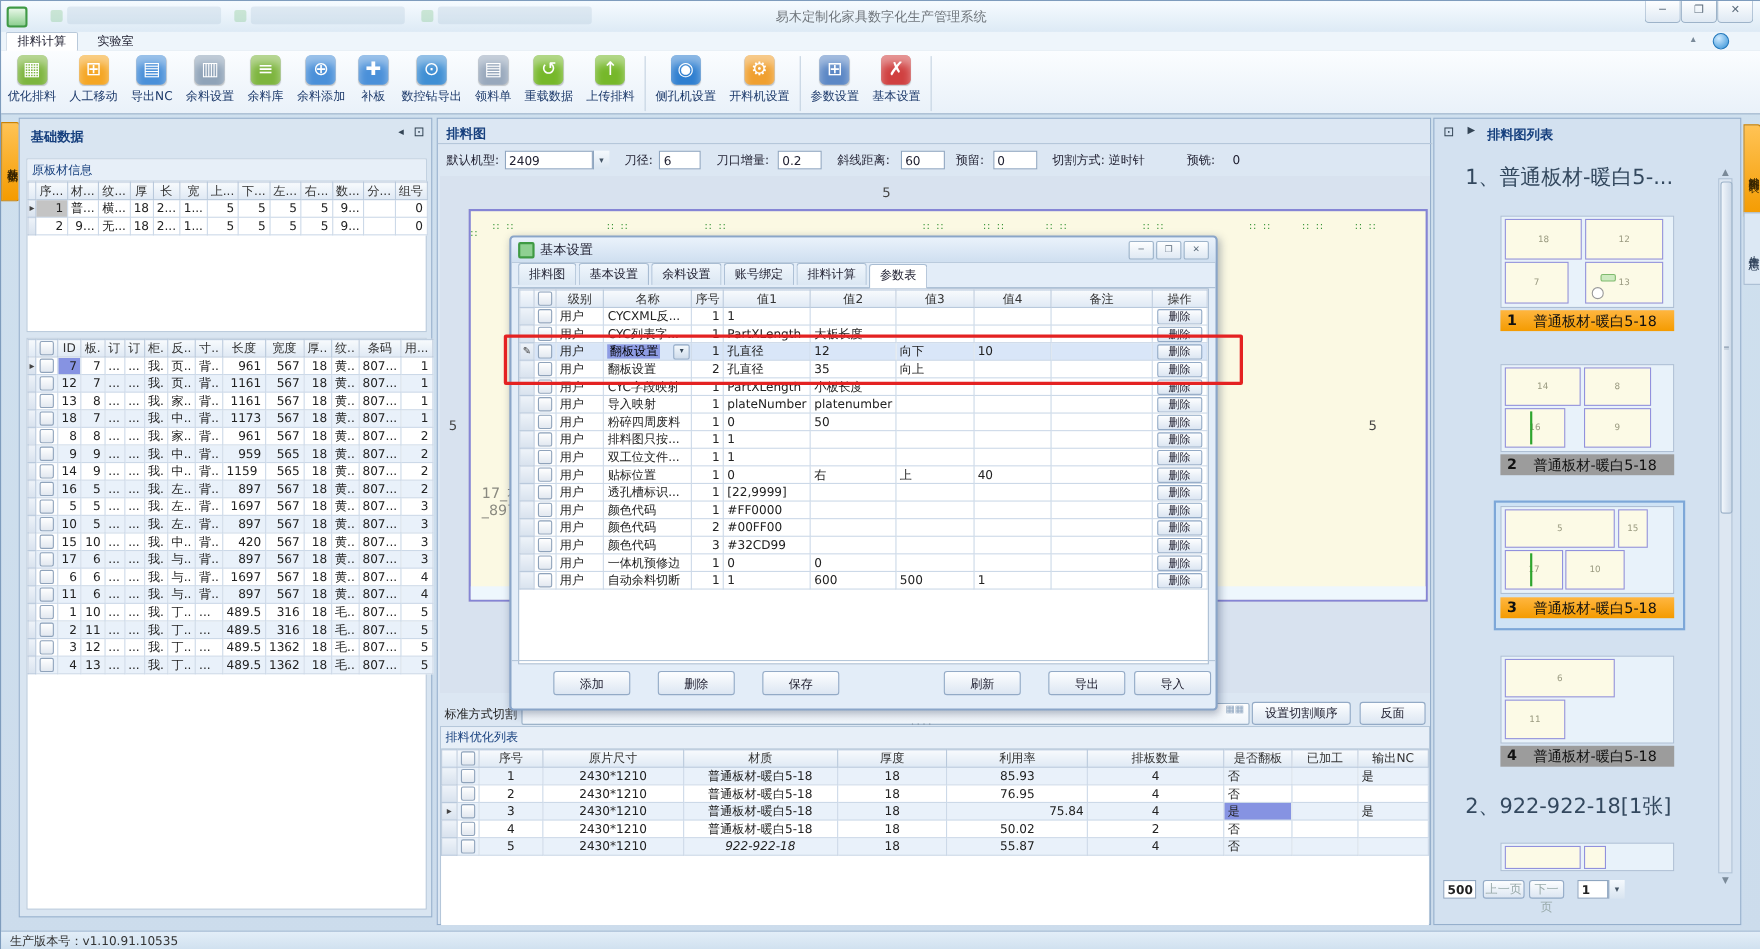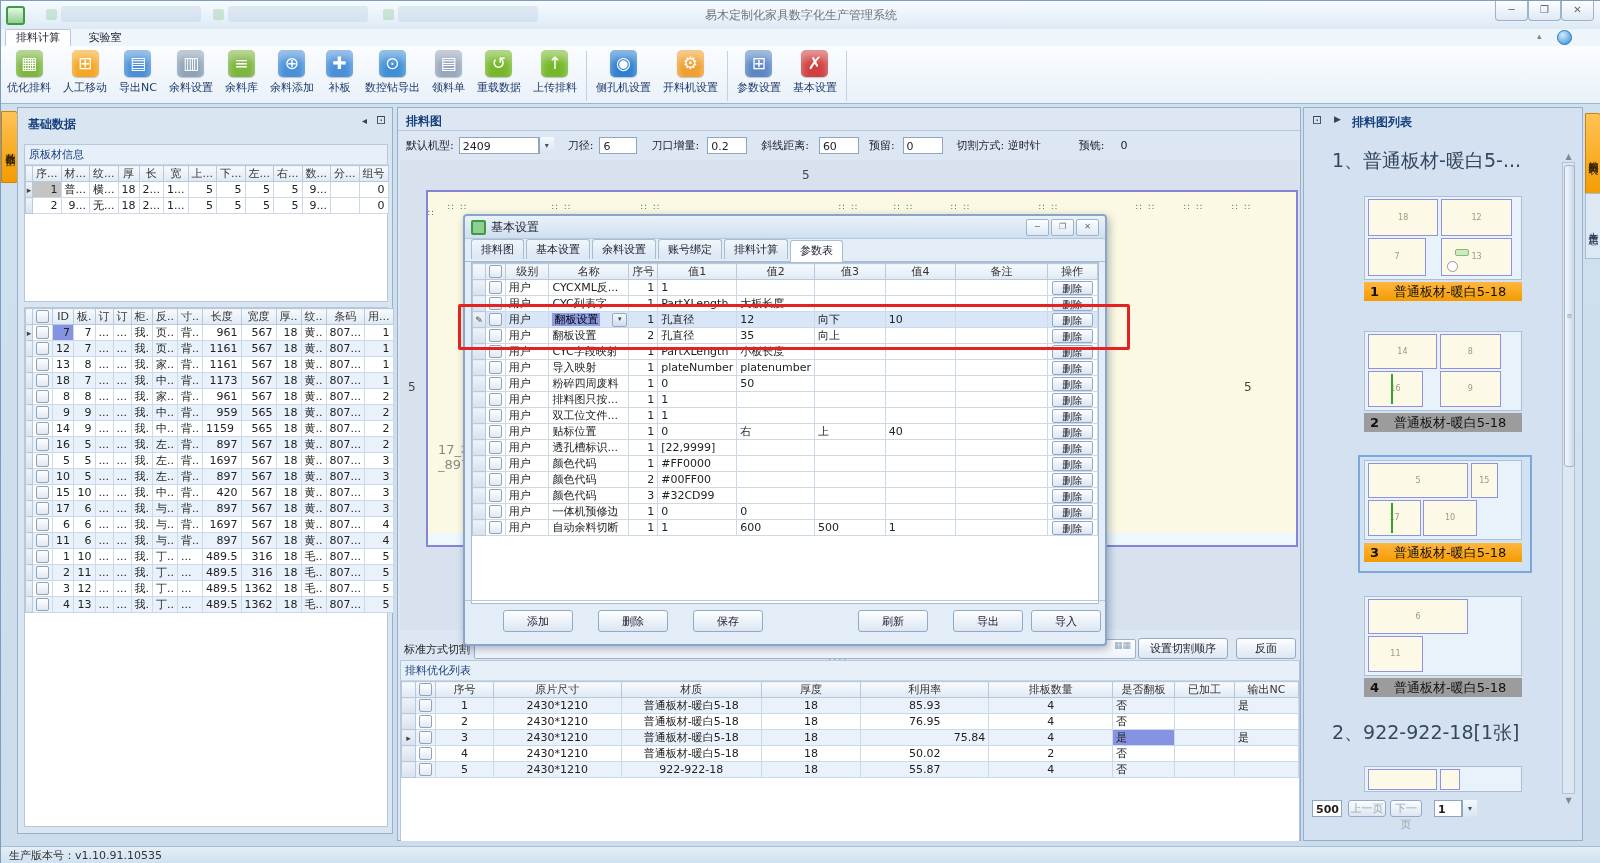--- a/index.html
+++ b/index.html
@@ -760,21 +760,21 @@
                 <td style="text-align: center;">2</td>
                 <td>否</td>
                 <td></td>
                 <td></td>
               </tr>
               <tr class="alt">
                 <td class="ind"></td>
                 <td style="text-align: center;"><span class="cb"></span></td>
                 <td style="text-align: center;">5</td>
                 <td style="text-align: center;">2430*1210</td>
-                <td style="text-align: center;">922-922-18</td>
+                <td style="text-align: center; font-style: italic;">922-922-18</td>
                 <td style="text-align: center;">18</td>
                 <td style="text-align: center;">55.87</td>
                 <td style="text-align: center;">4</td>
                 <td>否</td>
                 <td></td>
                 <td></td>
               </tr>
             </tbody>
           </table>
         </div>

